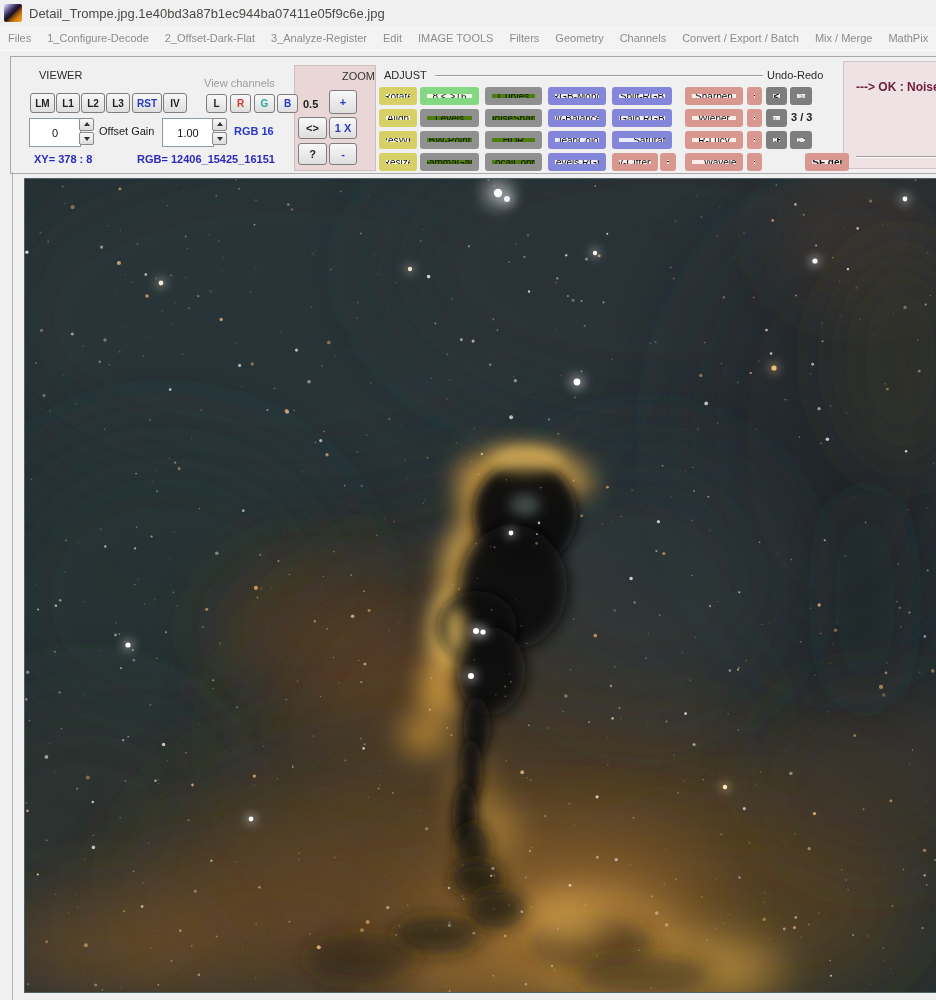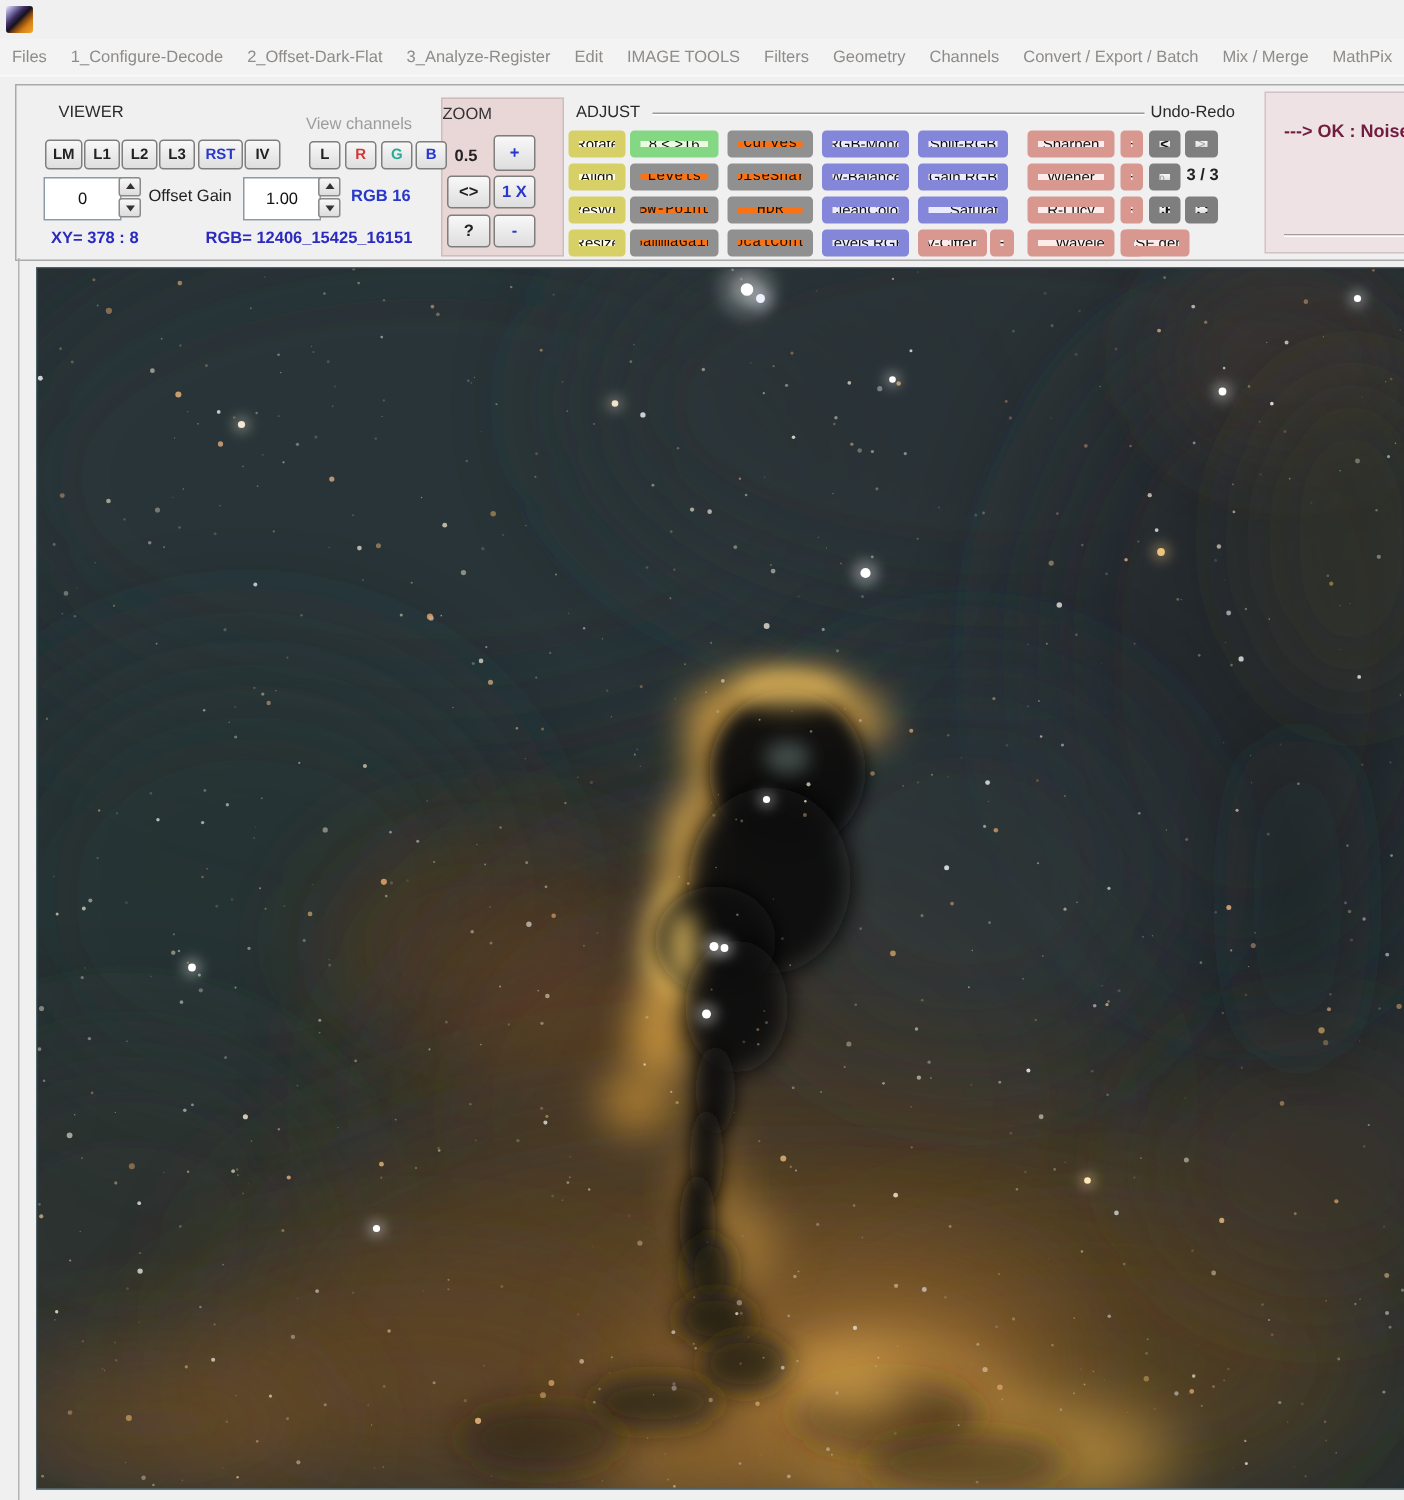--- a/index.html
+++ b/index.html
@@ -28,34 +28,34 @@
         display:flex; align-items:center; justify-content:center; }
   .sp.up { top:0; } .sp.dn { top:14px; }
   .sp::after { content:''; border:3px solid transparent; }
   .sp.up::after { border-bottom:4px solid #333; margin-top:-4px; }
   .sp.dn::after { border-top:4px solid #333; margin-bottom:-4px; }
   .lbl { position:absolute; font-size:11px; color:#222; white-space:nowrap; }
   .lbl.blue { color:#2a2ac0; font-weight:bold; }
   .readout { position:absolute; font-size:11px; font-weight:bold; color:#2a2ac0; white-space:nowrap; }
   .zoom-panel { position:absolute; left:283px; top:8px; width:80px; height:104px;
                 background:#e9d7d7; border:1px solid #cfbcbc; }
-  .zoom-title { position:absolute; left:0; right:0; top:4px; text-align:left; font-size:11px; color:#333; }
+  .zoom-title { position:absolute; left:0; right:0; top:4px; text-align:right; font-size:11px; color:#333; }
   .zoom-level { position:absolute; left:8px; top:32px; font-size:11px; font-weight:bold; color:#222; }
   .zbtn { position:absolute; display:flex; align-items:center; justify-content:center;
           font-size:11px; font-weight:bold; color:#222; background:linear-gradient(#f8f8f8,#dedede);
           border:1px solid #7e7e7e; border-radius:3px; box-sizing:border-box; cursor:default; }
   .blue { color:#2838c8 !important; }
   .groove { position:absolute; left:424px; top:18px; width:328px; height:0;
             border-top:1px solid #9a9a9a; border-bottom:1px solid #fdfdfd; }
   .abtn { position:absolute; display:flex; align-items:center; justify-content:center;
           font-size:10px; color:#111; height:18px; border:7px solid #14b8a6; border-radius:3px;
           box-sizing:border-box; white-space:nowrap; overflow:hidden; background:#f1f1ef; cursor:default; }
   .abtn.yellow { background:#fffce0; border-color:#d6d066; }
   .abtn.green  { background:#eafbe2; border-color:#84d884; }
-  .abtn.gray   { background:#f97316; border-color:#909090;font-family:Liberation Mono, monospace; }
+  .abtn.gray   { background:#4d7c0f; border-color:#909090; }
   .abtn.lav    { background:#eaebfc; border-color:#8486da; }
   .abtn.pink   { background:#fdecea; border-color:#d89890; }
   .abtn.ubtn { background:linear-gradient(#f8f8f8,#dedede); border-color:#7e7e7e; font-weight:bold; }
   .abtn.ubtn.disabled { color:#a8a8a8; font-weight:normal; }
   .ulabel { position:absolute; font-size:11px; font-weight:bold; color:#222; white-space:nowrap; }
   .status-panel { position:absolute; left:832px; top:4px; width:104px; height:106px;
                   background:#efe2e4; border:1px solid #d2c4c6; overflow:hidden; }
   .status-text { position:absolute; left:12px; top:18px; font-size:12px; font-weight:bold;
                  white-space:nowrap; color:#701c3e; }
   .status-groove { position:absolute; left:12px; top:94px; width:80px; height:0;
@@ -63,20 +63,21 @@
   .seam { position:absolute; left:12px; top:172px; width:1px; height:828px; background:#b4b4b4; }
   .image-area { position:absolute; left:24px; top:178px; width:912px; height:813px;
                 border:1px solid #4f5f66; background:#242e32; }
   .image-area svg { display:block; width:912px; height:813px; }
 </style>
 </head>
 <body>
 
 <div class="titlebar">
   <div class="app-icon"></div>
+  <div class="title-text">Detail_Trompe.jpg.1e40bd3a87b1ec944ba07411e05f9c6e.jpg</div>
 </div>
 
 <nav class="menubar" id="menubar">
     <div class="menu-item">Files</div>
     <div class="menu-item">1_Configure-Decode</div>
     <div class="menu-item">2_Offset-Dark-Flat</div>
     <div class="menu-item">3_Analyze-Register</div>
     <div class="menu-item">Edit</div>
     <div class="menu-item">IMAGE TOOLS</div>
     <div class="menu-item">Filters</div>
@@ -157,21 +158,21 @@
     <div class="abtn pink" style="left: 674px; top: 74px; width: 58px;">R-Lucy</div>
     <div class="abtn pink" style="left: 736px; top: 74px; width: 15px;">B</div>
     <div class="abtn yellow" style="left: 368px; top: 96px; width: 38px;">Resize</div>
     <div class="abtn gray" style="left: 409px; top: 96px; width: 59px;">GammaGain</div>
     <div class="abtn gray" style="left: 474px; top: 96px; width: 57px;">LocalContr</div>
     <div class="abtn lav" style="left: 537px; top: 96px; width: 58px;">Levels RGB</div>
     <div class="abtn pink" style="left: 601px; top: 96px; width: 46px;">V-Cittert</div>
     <div class="abtn pink" style="left: 649px; top: 96px; width: 16px;">B</div>
     <div class="abtn pink" style="left: 674px; top: 96px; width: 58px; padding-left: 20px;">Wavelets</div>
     <div class="abtn pink" style="left: 736px; top: 96px; width: 15px;">B</div>
-    <div class="abtn pink" style="left: 738px; top: 96px; width: 44px;">PSF gen.</div>
+    <div class="abtn pink" style="left: 794px; top: 96px; width: 44px; font-weight: bold;">PSF gen.</div>
     <div class="abtn ubtn" style="left: 755px; top: 30px; width: 21px;">&lt;</div>
     <div class="abtn ubtn disabled" style="left: 779px; top: 30px; width: 22px;">&gt;</div>
     <div class="abtn ubtn disabled" style="left: 755px; top: 52px; width: 21px;">% F</div>
     <div class="ulabel" style="left: 780px; top: 54px;">3 / 3</div>
     <div class="abtn ubtn" style="left: 755px; top: 74px; width: 21px;">CH</div>
     <div class="abtn ubtn" style="left: 779px; top: 74px; width: 22px;">C &gt;</div>
   </div>
 
 <div class="seam"></div>
 

